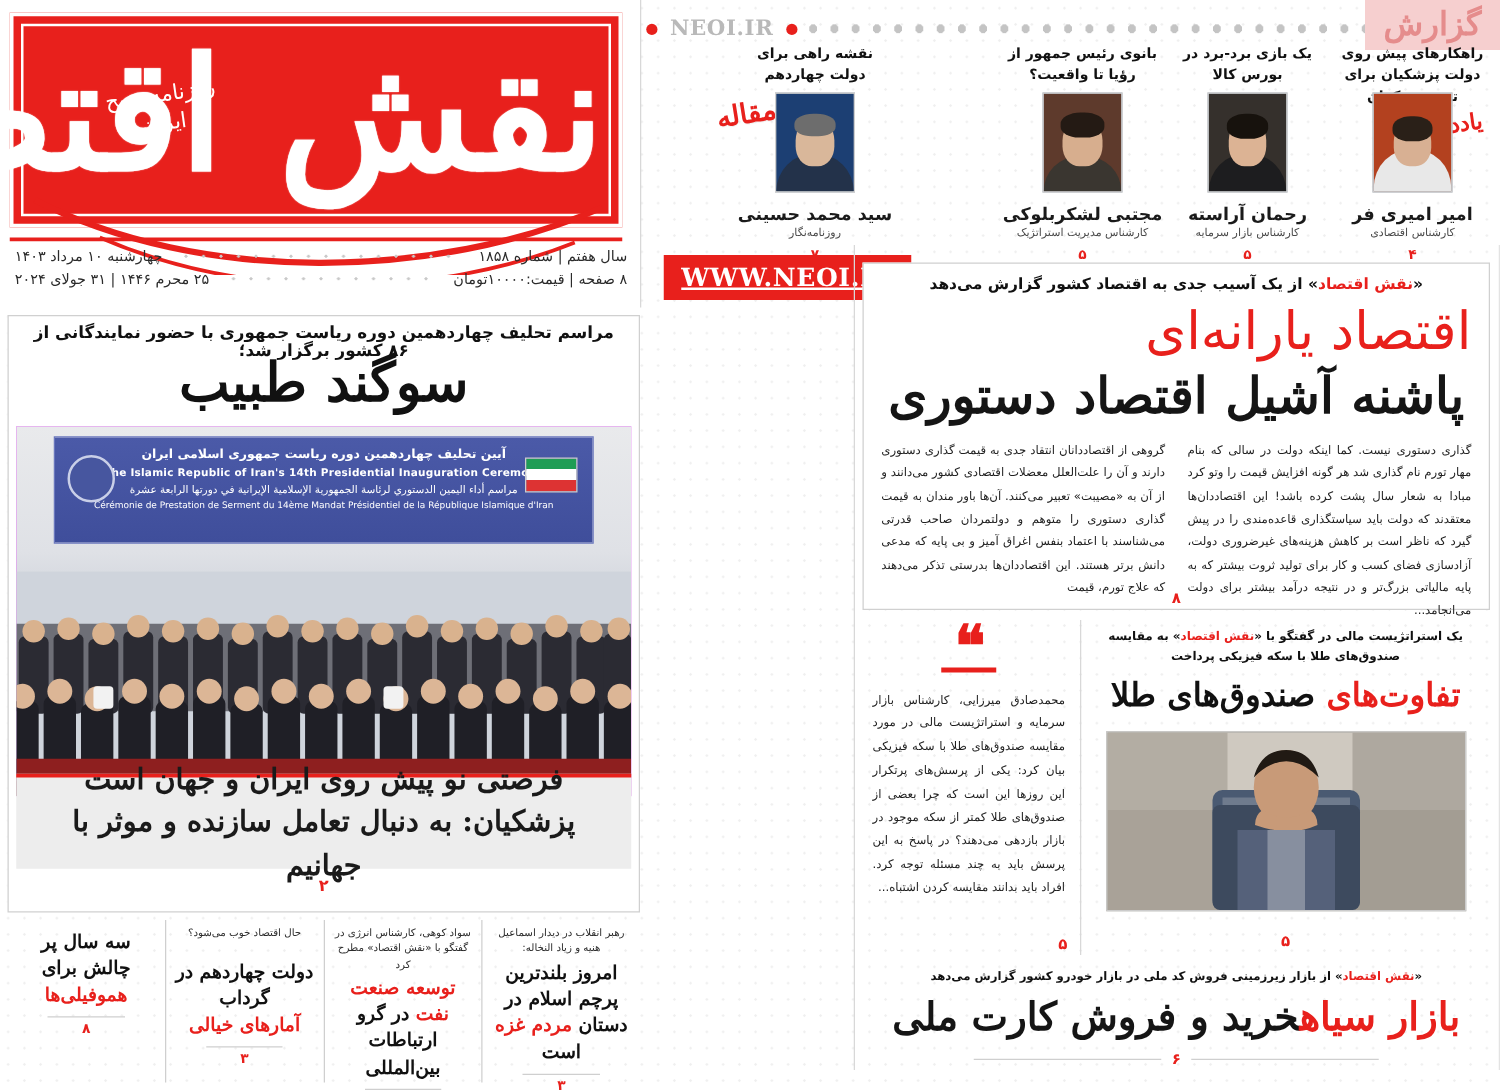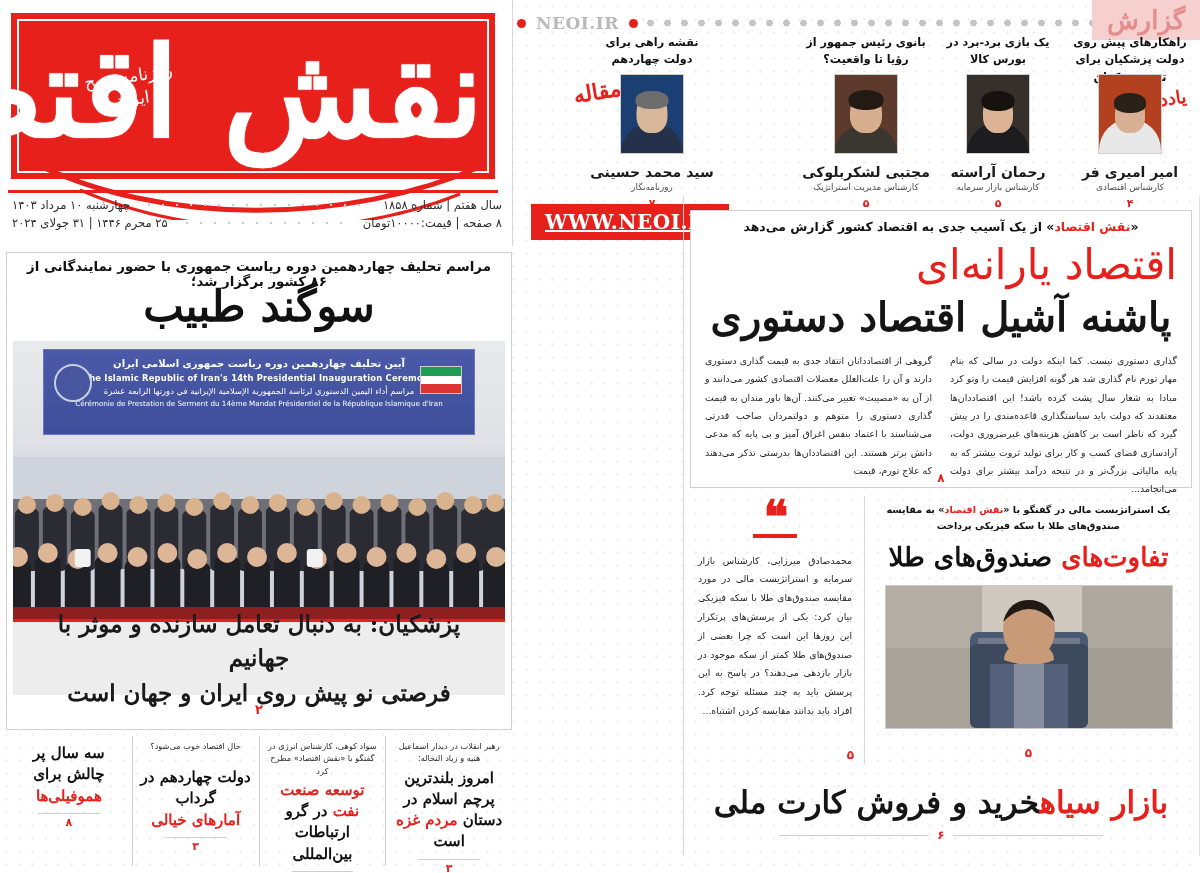--- a/index.html
+++ b/index.html
@@ -551,22 +551,22 @@
               <rect x="295" y="92" width="16" height="18" rx="3"></rect>
             </g>
             <rect x="0" y="150" width="494" height="30" fill="#8e1f1f"></rect>
             <rect x="0" y="168" width="494" height="12" fill="#731717"></rect>
           </g>
         </svg>
       </div>
     </div>
 
     <div class="ps-caption">
+      <div>فرصتی نو پیش روی ایران و جهان است</div>
       <div>پزشکیان: به دنبال تعامل سازنده و موثر با جهانیم</div>
-      <div>فرصتی نو پیش روی ایران و جهان است</div>
     </div>
     <div class="ps-pg">۲</div>
   </div>
 
   <div class="bstrip">
 
     <div class="bcell">
       <div class="sub">رهبر انقلاب در دیدار اسماعیل هنیه و زیاد النخاله:</div>
       <div class="hd">
         <span>امروز بلندترین پرچم اسلام در دستان</span>
@@ -650,20 +650,23 @@
   <div class="quote-art">
     <div class="qmark">
       <span>❝</span>
       <span class="bar"></span>
     </div>
     <div class="quote-body">محمدصادق میرزایی، کارشناس بازار سرمایه و استراتژیست مالی در مورد مقایسه صندوق‌های طلا با سکه فیزیکی بیان کرد: یکی از پرسش‌های پرتکرار این روزها این است که چرا بعضی از صندوق‌های طلا کمتر از سکه موجود در بازار بازدهی می‌دهند؟ در پاسخ به این پرسش باید به چند مسئله توجه کرد. افراد باید بدانند مقایسه کردن اشتباه...</div>
     <div class="quote-pg">۵</div>
   </div>
 
   <div class="bm-art">
+    <div class="bm-kicker">
+      <span>«</span><span class="red">نقش اقتصاد</span><span>» از بازار زیرزمینی فروش کد ملی در بازار خودرو کشور گزارش می‌دهد</span>
+    </div>
     <div class="bm-h">
       <span class="red">بازار سیاه</span><span>خرید و فروش کارت ملی</span>
     </div>
     <div class="bm-rules">
       <span class="ln"></span>
       <span class="pg">۶</span>
       <span class="ln"></span>
     </div>
   </div>
 

